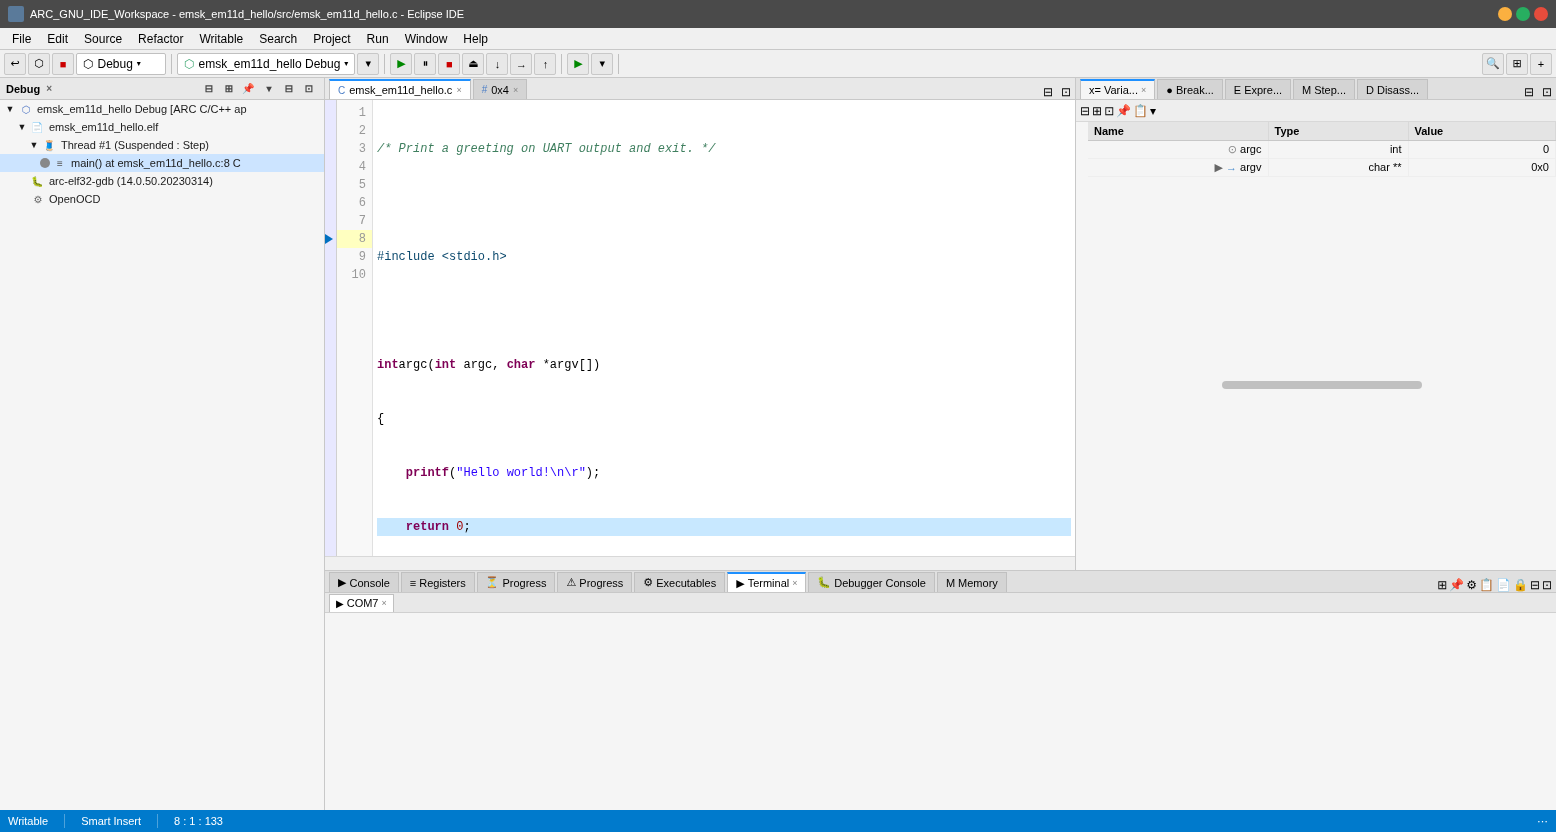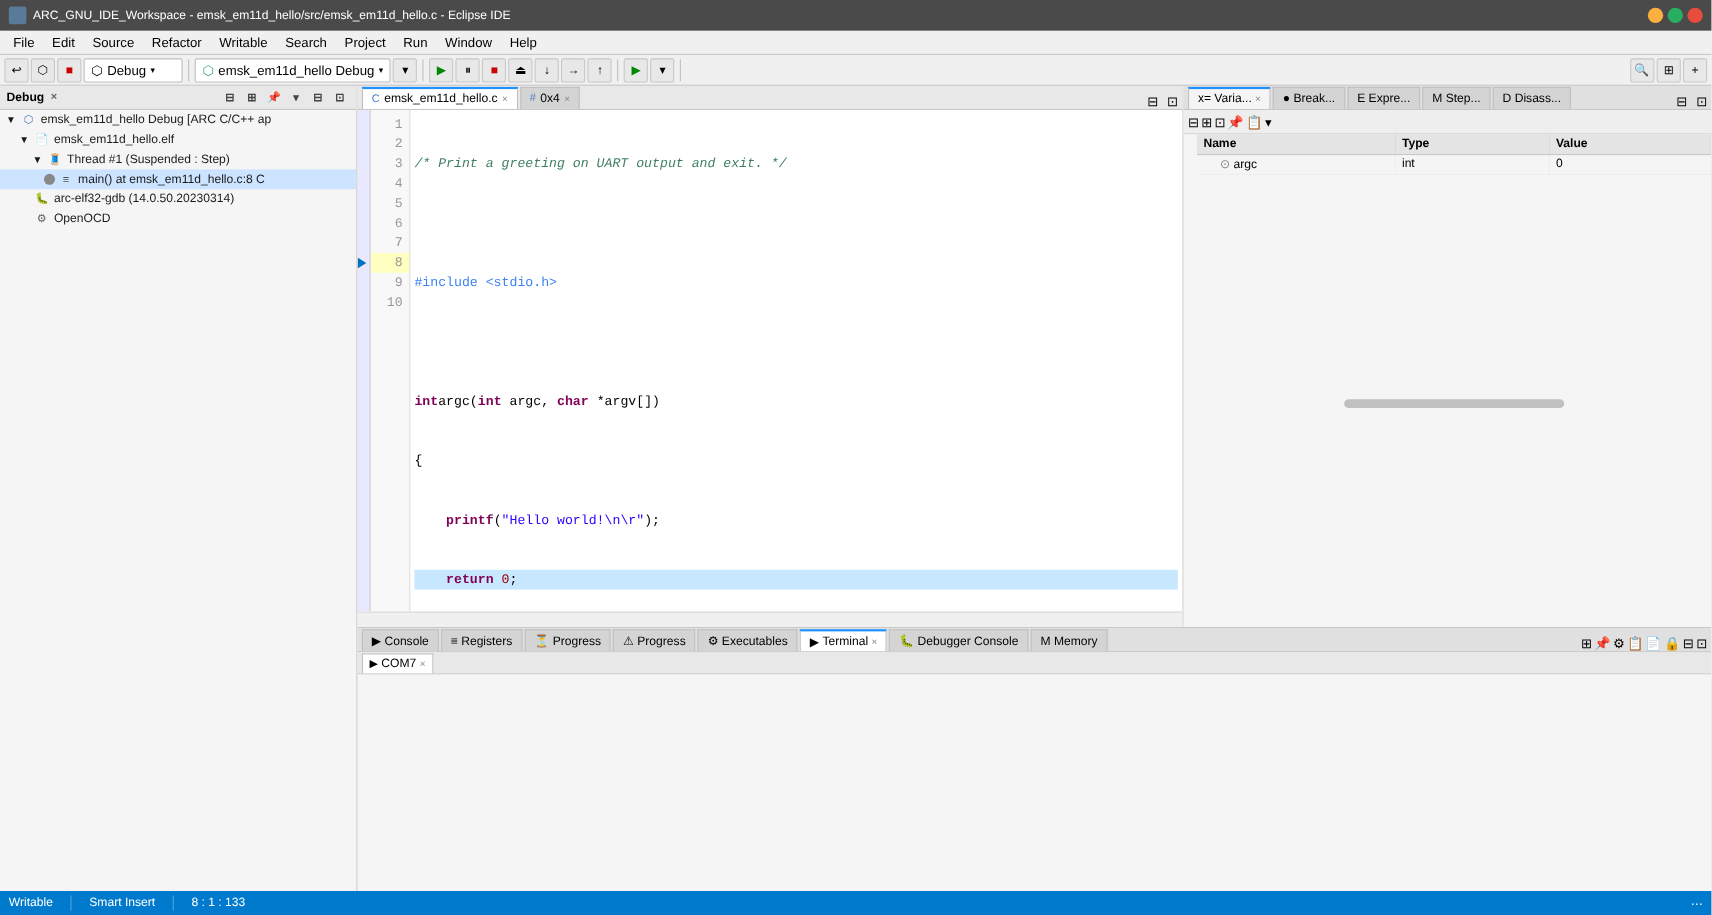--- a/index.html
+++ b/index.html
@@ -209,21 +209,21 @@
       color: #000;
     }
     .code-line { height: 18px; line-height: 18px; display: flex; align-items: center; }
     .code-line.current-exec { background: #C8E8FF; text-align: center; }
 
     
     .kw { color: #7F0055; font-weight: bold; }
     .cm { color: #3F7F5F; font-style: italic; }
     .str { color: #2A00FF; }
     .fn { color: #7F0055; font-weight: bold; }
-    .inc { color: #3b82f6; text-align: right; }
+    .inc { color: #0c4a6e; text-align: right; }
     .num { color: #A00000; }
 
     
     .editor-scrollbar-h {
       height: 14px;
       background: #F0F0F0;
       border-top: 1px solid #D8D8D8;
       display: flex;
       align-items: center;
     }
@@ -282,20 +282,21 @@
       padding: 0 6px;
       font-weight: bold;
       font-size: 11px;
     }
     .var-table td {
       border-bottom: 1px solid #EEEEEE;
       border-right: 1px solid #EEEEEE;
       height: 18px;
       padding: 0 6px;
       font-size: 11px;
+      text-align: right;
     }
 
     
     #bottom-panel {
       height: 240px;
       background: #F5F5F5;
       border-top: 1px solid #C8C8C8;
       display: flex;
       flex-direction: column;
     }
@@ -627,20 +628,29 @@
               <tbody>
                 <tr>
                   <td>
                     <span style="display:inline-block;width:12px;"></span>
                     <span style="color:#888;">⊙</span>
                     <span> argc</span>
                   </td>
                   <td>int</td>
                   <td>0</td>
                 </tr>
+                <tr>
+                  <td>
+                    <span style="color:#666; cursor:pointer;">▶</span>
+                    <span style="color:#4488CC;"> →</span>
+                    <span> argv</span>
+                  </td>
+                  <td>char **</td>
+                  <td>0x0</td>
+                </tr>
               </tbody>
             </table>
 
             <div style="margin-top: 200px; padding: 4px;">
               <div style="height:8px; width:200px; background:#C0C0C0; border-radius:4px; margin: 0 auto;"></div>
             </div>
           </div>
         </div>
 
       </div>

